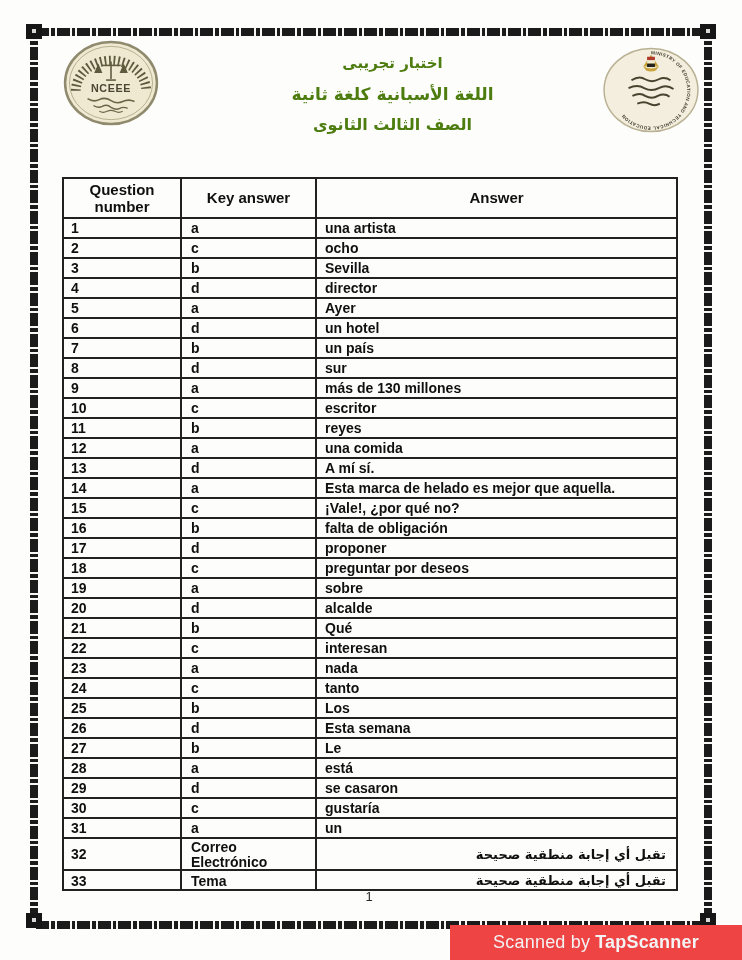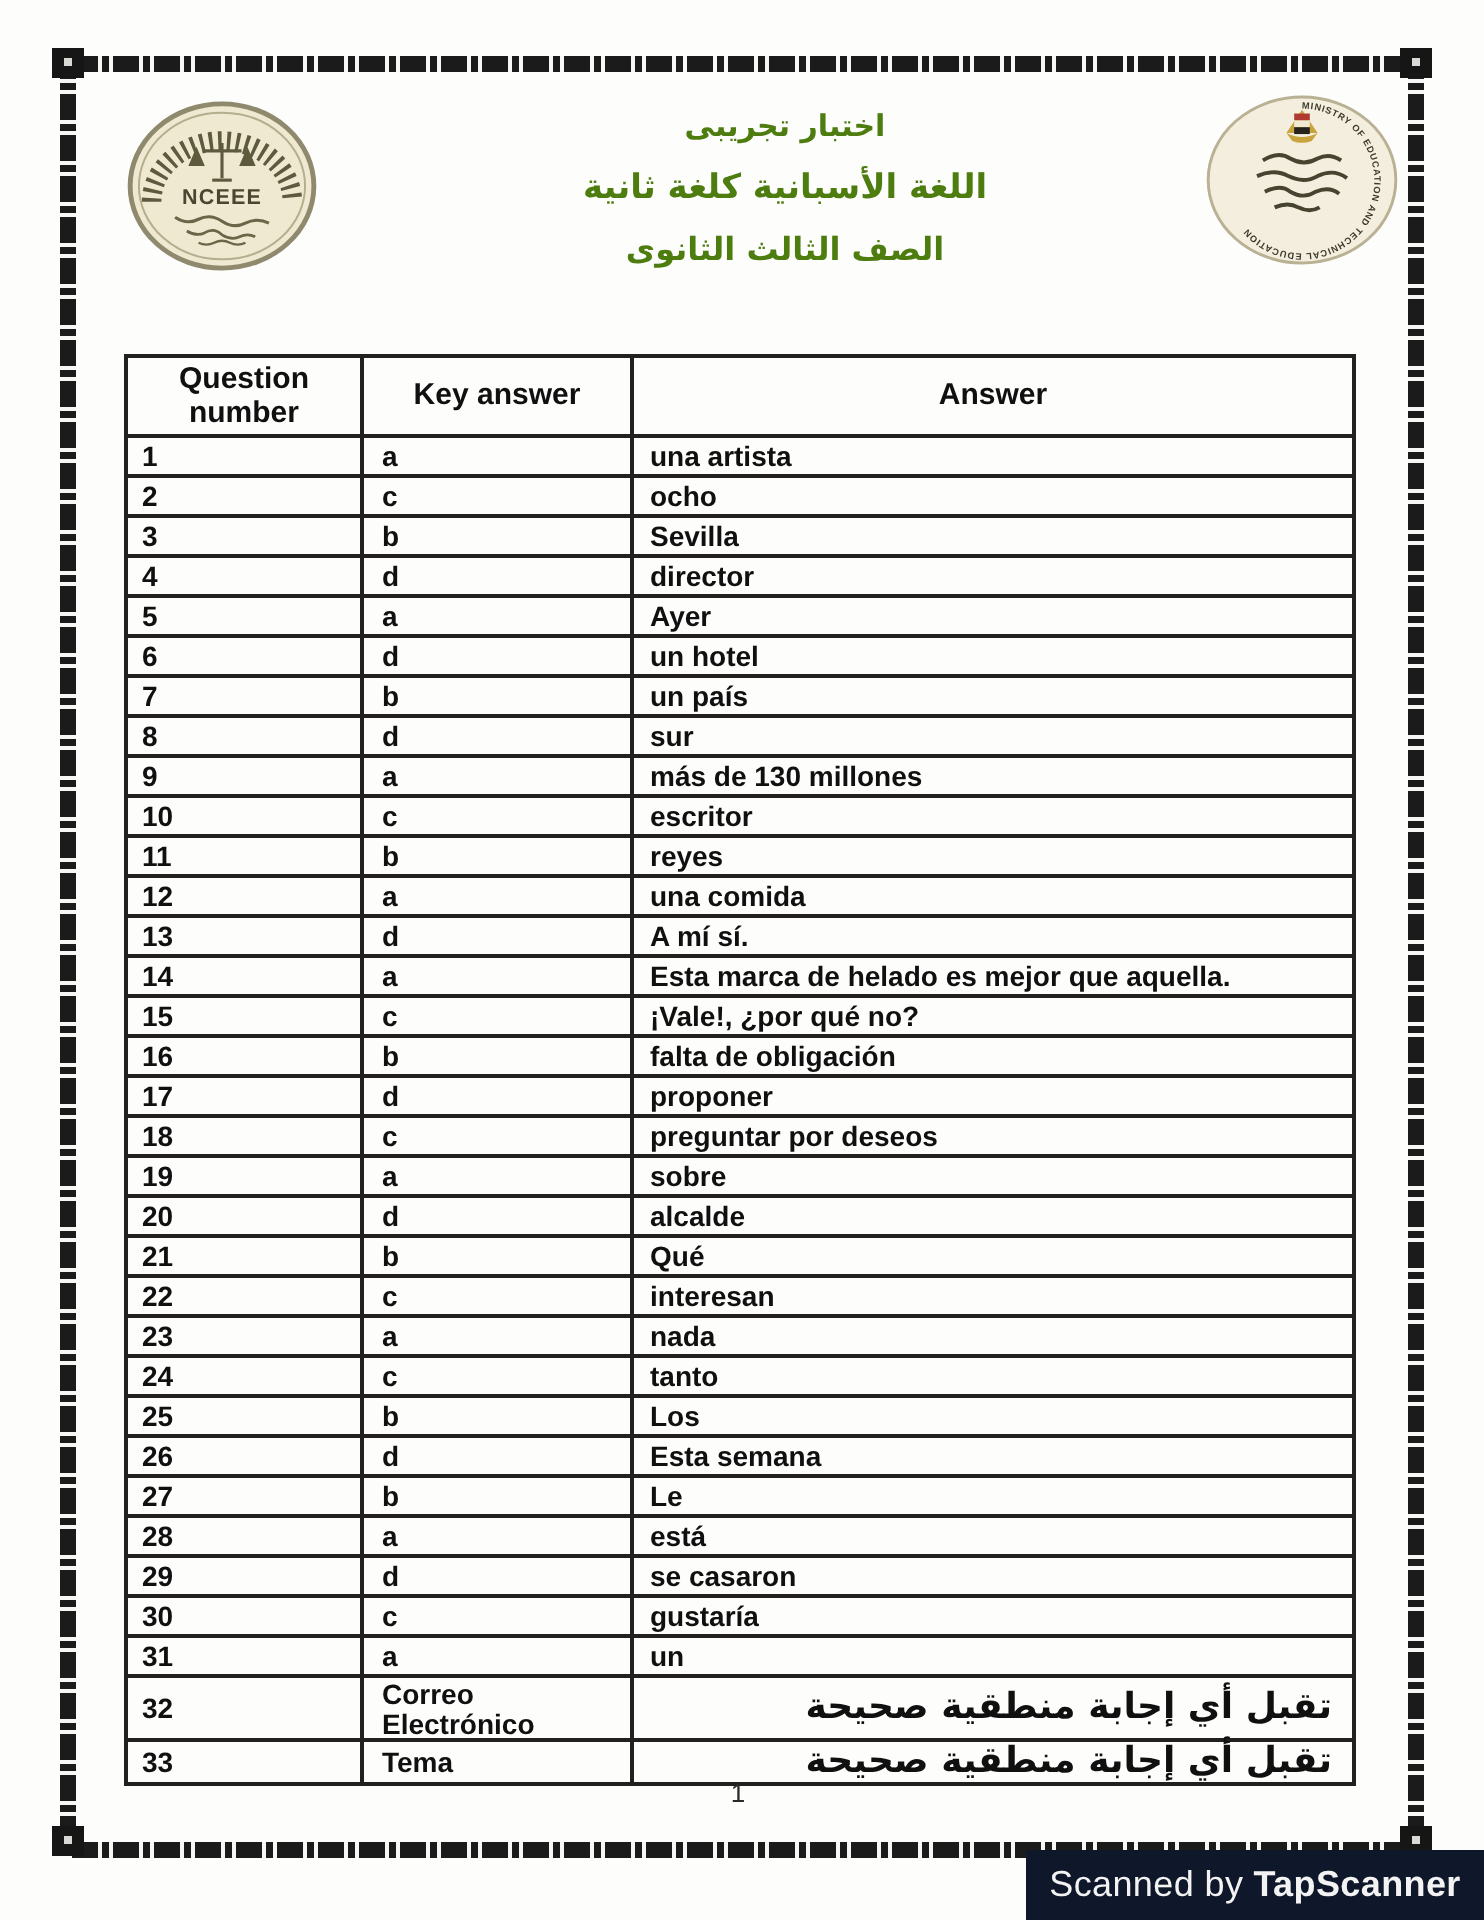--- a/index.html
+++ b/index.html
@@ -19,21 +19,21 @@
   .chain-right  { right:30px; top:36px; bottom:39px; }
   .knot { position:absolute; width:16px; height:15px; background:#161616; z-index:2; }
   .knot::after { content:""; position:absolute; left:6px; top:5px; width:4px; height:4px; background:#d9d9d6; }
   .knot-tl { left:26px;  top:24px; }
   .knot-tr { left:700px; top:24px; }
   .knot-bl { left:26px;  top:913px; }
   .knot-br { left:700px; top:913px; }
 
   
   .logo { position:absolute; }
-  .logo-left  { left:62px;  top:50px; }
+  .logo-left  { left:62px;  top:40px; }
   .logo-right { left:600px; top:47px; }
   .title-block { position:absolute; top:47px; left:100px; width:585px; text-align:center;
     direction:rtl; font-family:"DejaVu Sans", sans-serif; font-weight:bold; color:#4d7c0f; }
   .title-line { height:31px; display:flex; align-items:center; justify-content:center; }
   .title-line.l1 { font-size:15px; }
   .title-line.l2 { font-size:17px; }
   .title-line.l3 { font-size:16px; }
 
   
   .answer-table { position:absolute; left:62px; top:145px; width:614px;
@@ -41,26 +41,26 @@
     font-family:"Liberation Sans", sans-serif; font-weight:bold; color:#101010;margin-top:32px; }
   .answer-table th, .answer-table td { border:2px solid #222120; }
   .answer-table thead tr { height:40px; }
   .answer-table th { font-size:15px; text-align:center; vertical-align:middle; line-height:1.15; }
   .answer-table tbody tr { height:20px; }
   .answer-table td { font-size:14px; vertical-align:middle; line-height:1.05; padding-top:1px; }
   td.c-num { padding-left:7px; }
   td.c-key { padding-left:9px; padding-right:42px; }
   td.c-ans { padding-left:8px; }
   td.c-ans.rtl { direction:rtl; text-align:right; padding-right:10px; padding-left:4px;
-    font-family:"DejaVu Sans", sans-serif; font-size:18px; }
+    font-family:"DejaVu Sans", sans-serif; font-size:13px; }
 
   
   .page-number { position:absolute; left:62px; top:889px; width:614px; text-align:center;
     font-size:13px; color:#2a2a2a; }
-  .watermark { position:absolute; right:0; bottom:0; width:229px; height:35px; background:#0f172a;
+  .watermark { position:absolute; right:0; bottom:0; width:292px; height:35px; background:#ef4444;
     display:flex; align-items:center; justify-content:center; z-index:5;
     color:#f3f3f3; font-size:18px; letter-spacing:0.2px; }
   .watermark b { margin-left:5px; }
 
   
   .ring-text { font-family:"Liberation Sans", sans-serif; font-size:4.7px; font-weight:bold;
     fill:#3d3a2b; letter-spacing:0.45px; }
   .nceee-text { font-family:"Liberation Sans", sans-serif; font-size:11px; font-weight:bold;
     fill:#4a4631; letter-spacing:0.6px; }
 </style>

